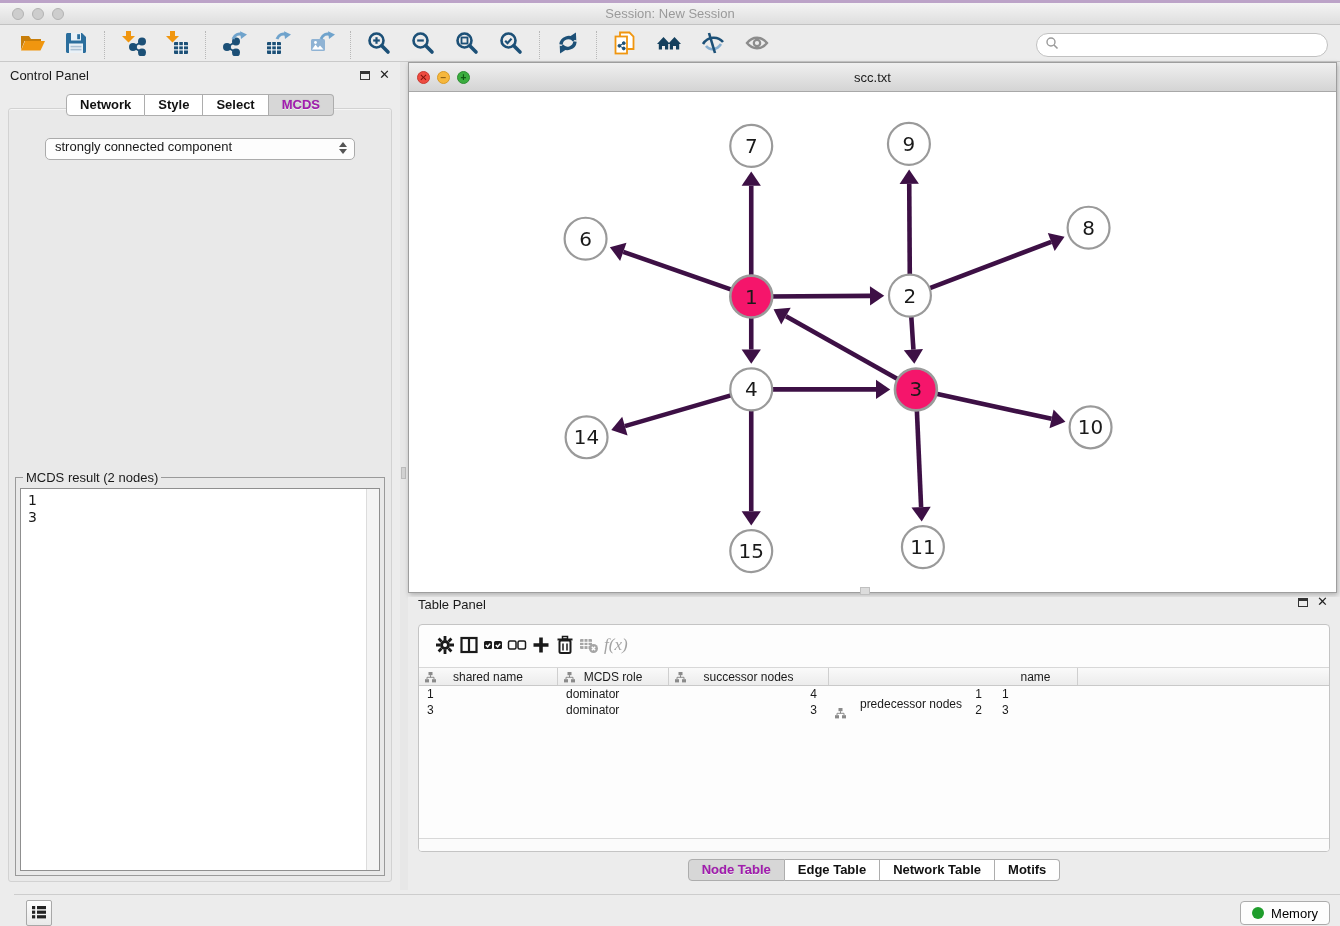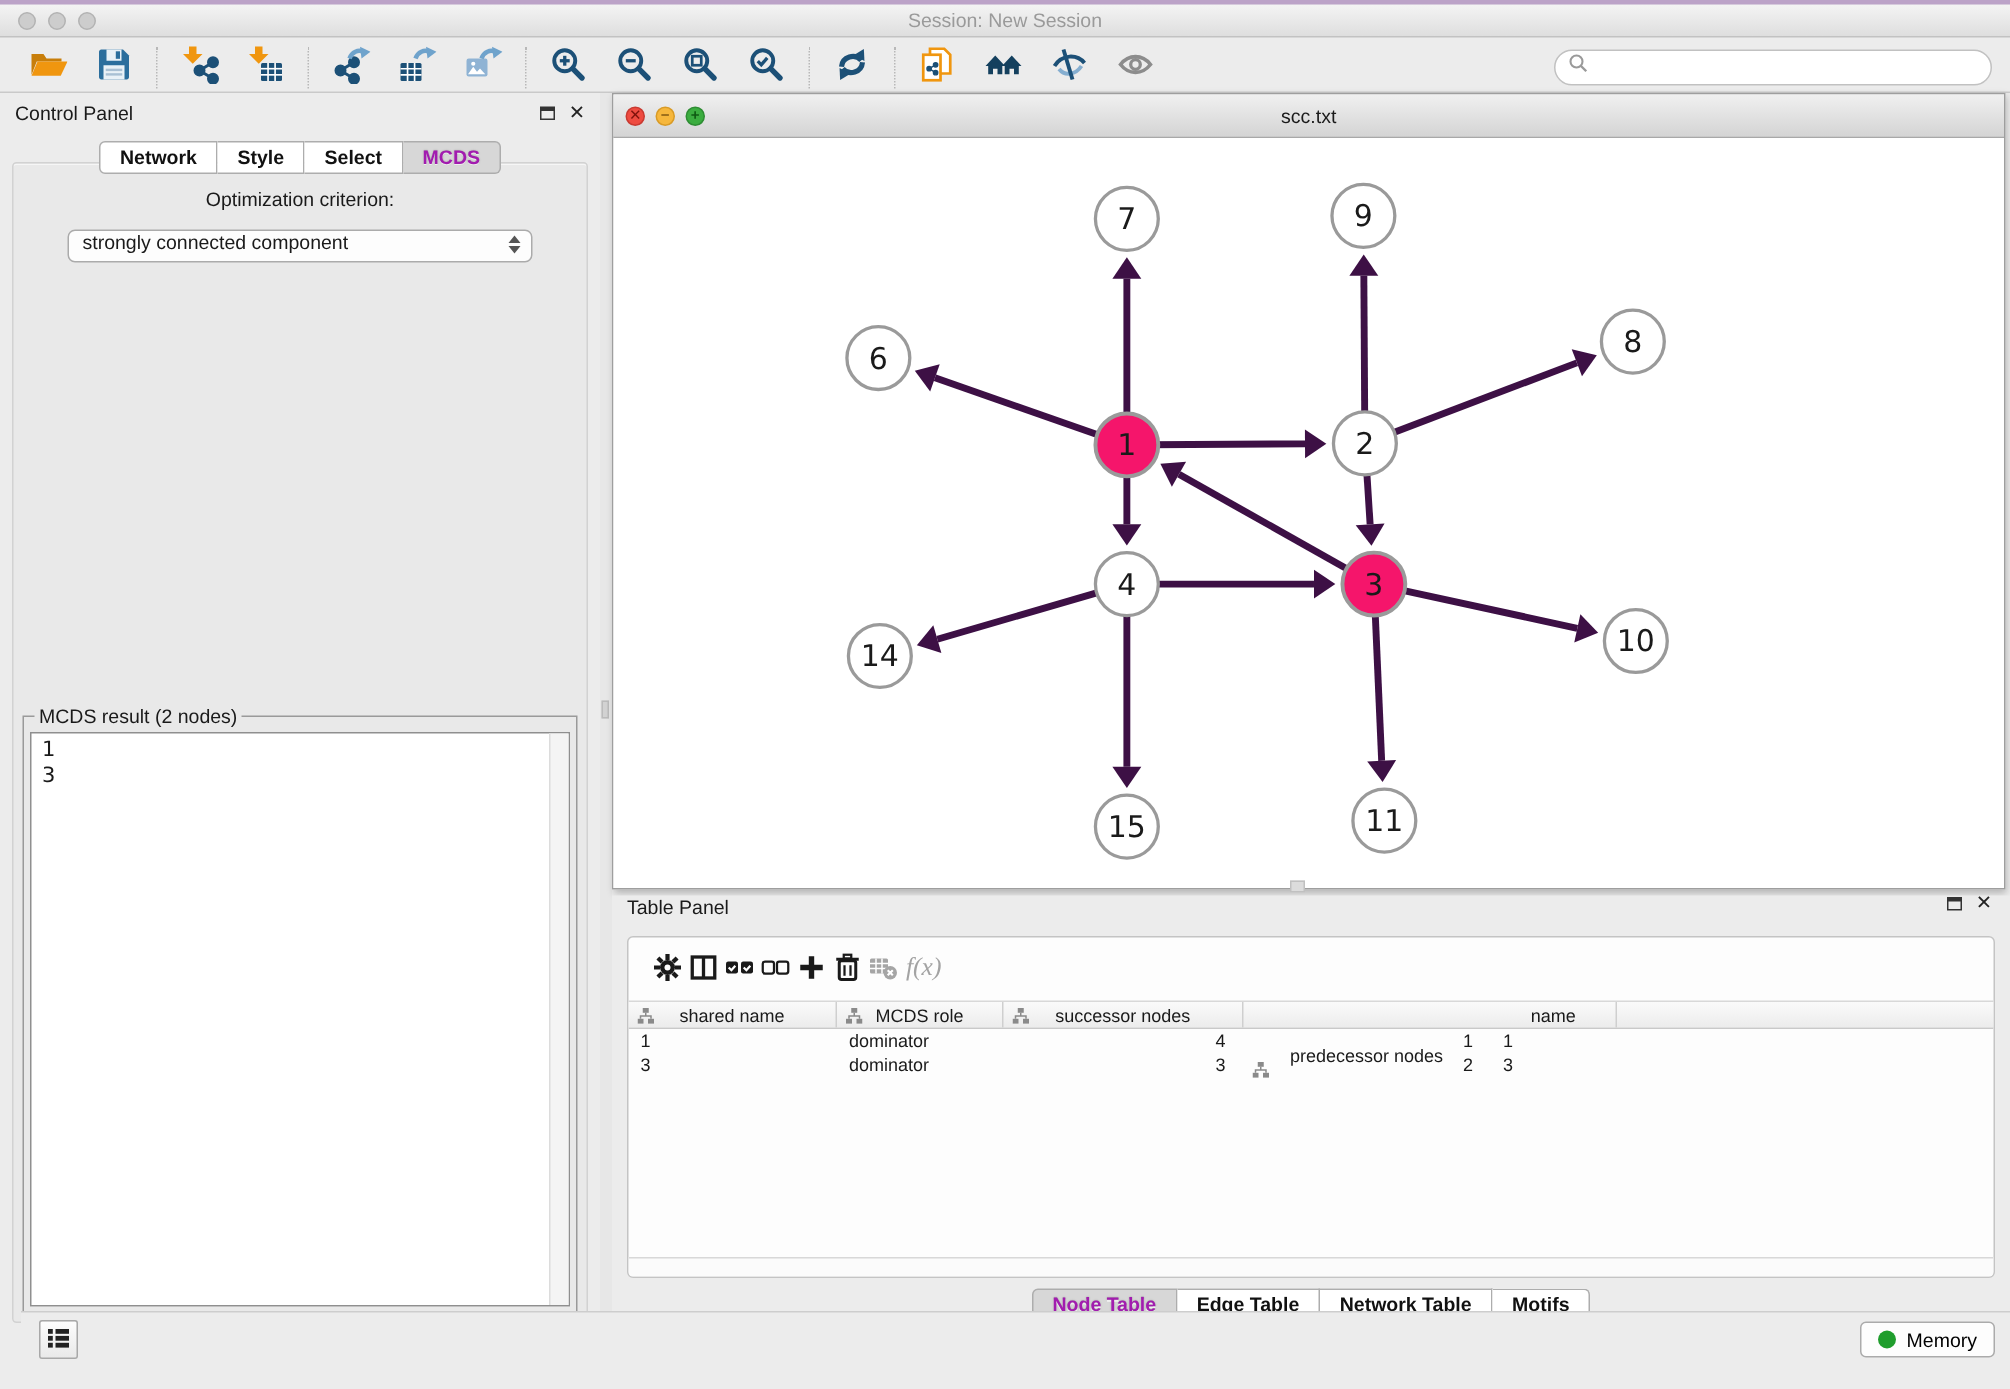--- a/index.html
+++ b/index.html
@@ -83,21 +83,21 @@
   .th-cell { position:relative; display:flex; align-items:center; justify-content:center; border-right:1px solid #CFCFCF; }
   .th-cell .tree-ic { position:absolute; left:6px; top:4px; }
   .tbl-row { display:flex; height:16px; font-size:12px; align-items:center; }
   .td-cell { overflow:hidden; white-space:nowrap; }
   .td-cell.left { padding-left:8px; text-align:left; }
   .td-cell.right { padding-right:12px; text-align:right; }
   .tp-scrollstrip { position:absolute; left:0; right:0; bottom:0; height:13px; border-top:1px solid #D8D8D8; background:#FBFBFB; }
   .tp-tabs { position:absolute; left:0; right:0; bottom:9px; display:flex; justify-content:center; }
 
   
-  .status-bar { position:absolute; left:14px; right:0; bottom:0; height:52px; background:#ECECEC; border-top:1px solid #CDCDCD; }
+  .status-bar { position:absolute; left:14px; right:0; bottom:0; height:32px; background:#ECECEC; border-top:1px solid #CDCDCD; }
   .list-btn { position:absolute; left:12px; top:5px; width:26px; height:26px; border:1px solid #A8A8A8; border-radius:2px;
     background:linear-gradient(#FDFDFD,#E9E9E9); display:flex; align-items:center; justify-content:center; cursor:pointer; }
   .memory-btn { position:absolute; right:10px; top:6px; height:24px; border:1px solid #ABABAB; border-radius:4px;
     background:#FDFDFD; display:flex; align-items:center; gap:7px; padding:0 11px; font-size:13px; cursor:pointer; }
   .memory-dot { width:12px; height:12px; border-radius:50%; }
 </style>
 </head>
 <body>
 
 <div class="titlebar">
@@ -303,21 +303,20 @@
       <span class="close-btn">✕</span>
     </span>
   </div>
   <div class="cp-tabs" id="cp-tabs">
       <div class="tab">Network</div>
       <div class="tab">Style</div>
       <div class="tab">Select</div>
       <div class="tab active">MCDS</div>
     </div>
   <div class="cp-body">
-    <div class="opt-label">Optimization criterion:</div>
     <div class="dropdown">
       <span>strongly connected component</span>
       <span class="spinner">
           <i class="up"></i>
           <i class="down"></i>
         </span>
     </div>
     <div class="mcds-result">
       <span class="mcds-legend">MCDS result (2 nodes)</span>
       <div class="mcds-box">

